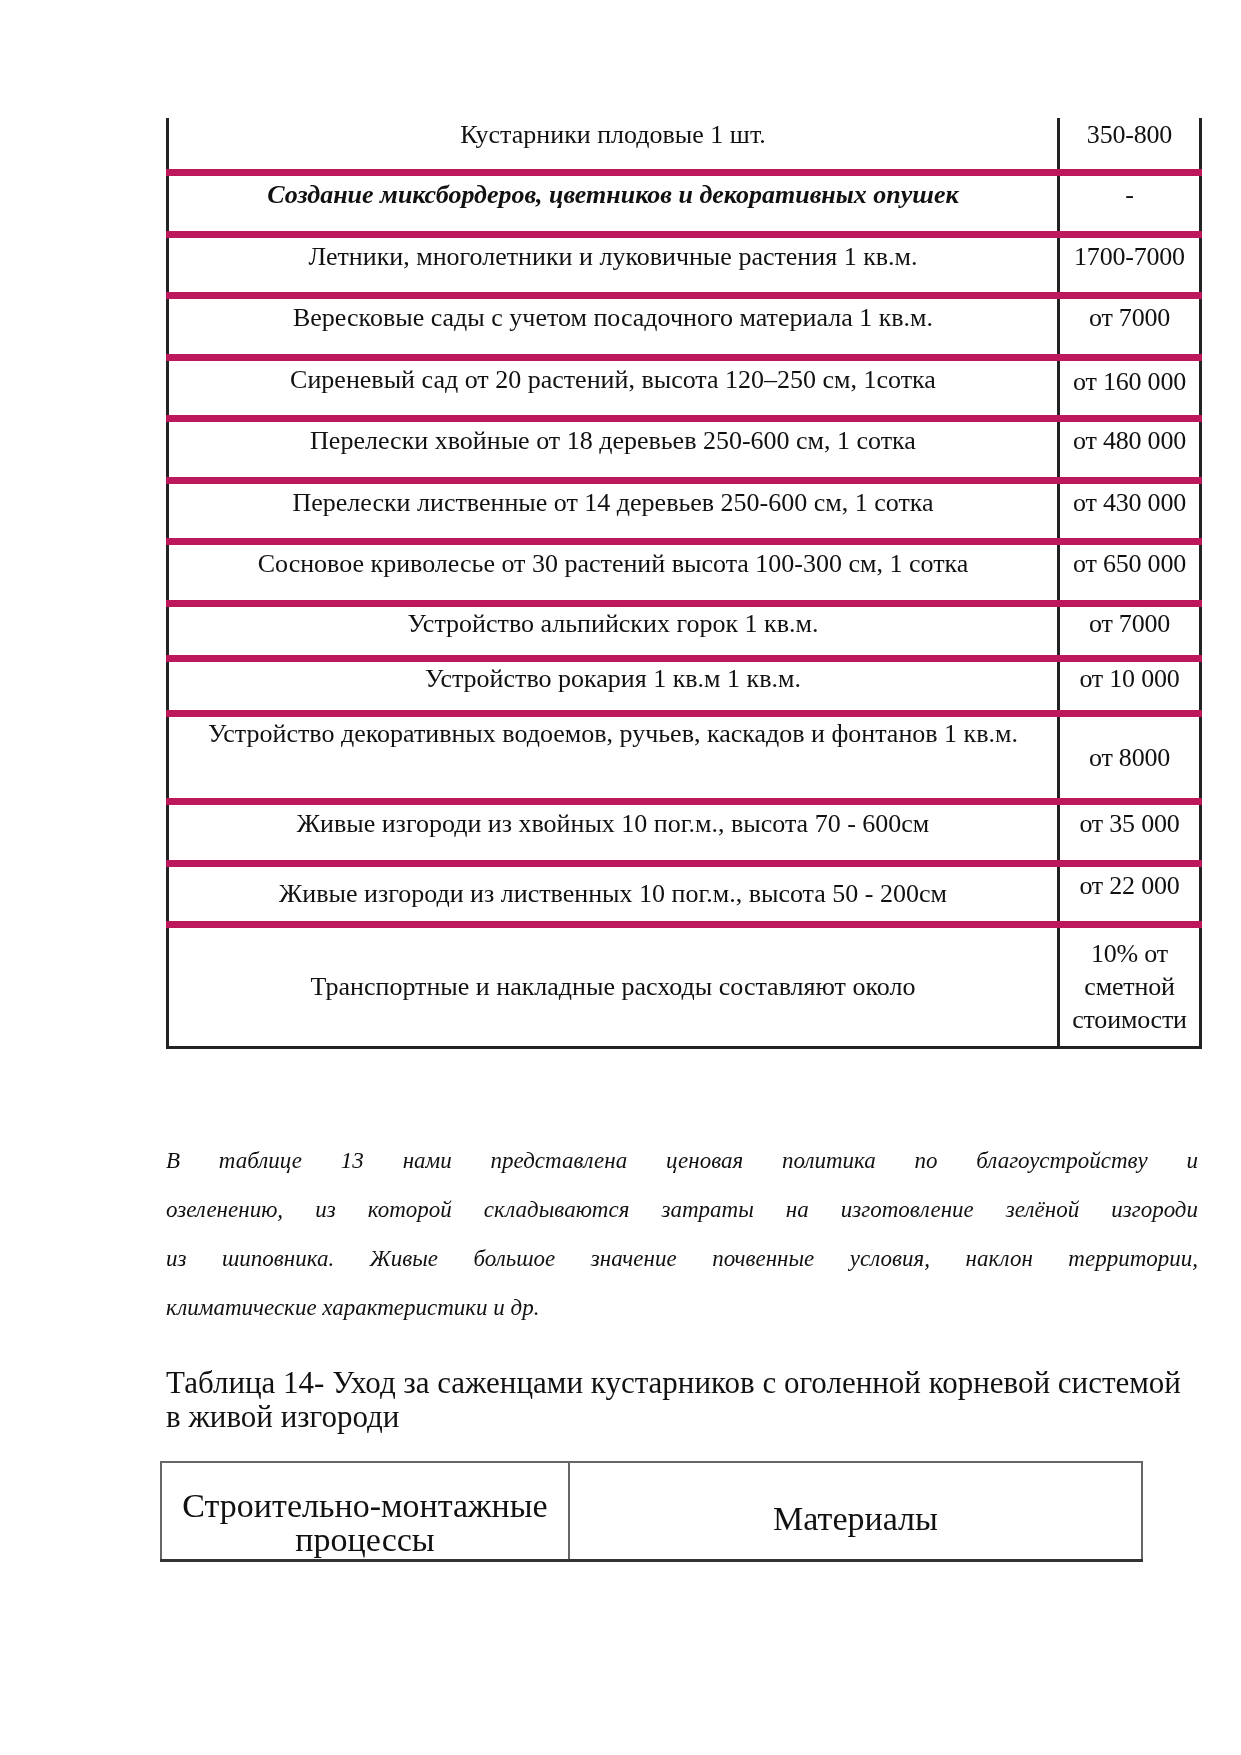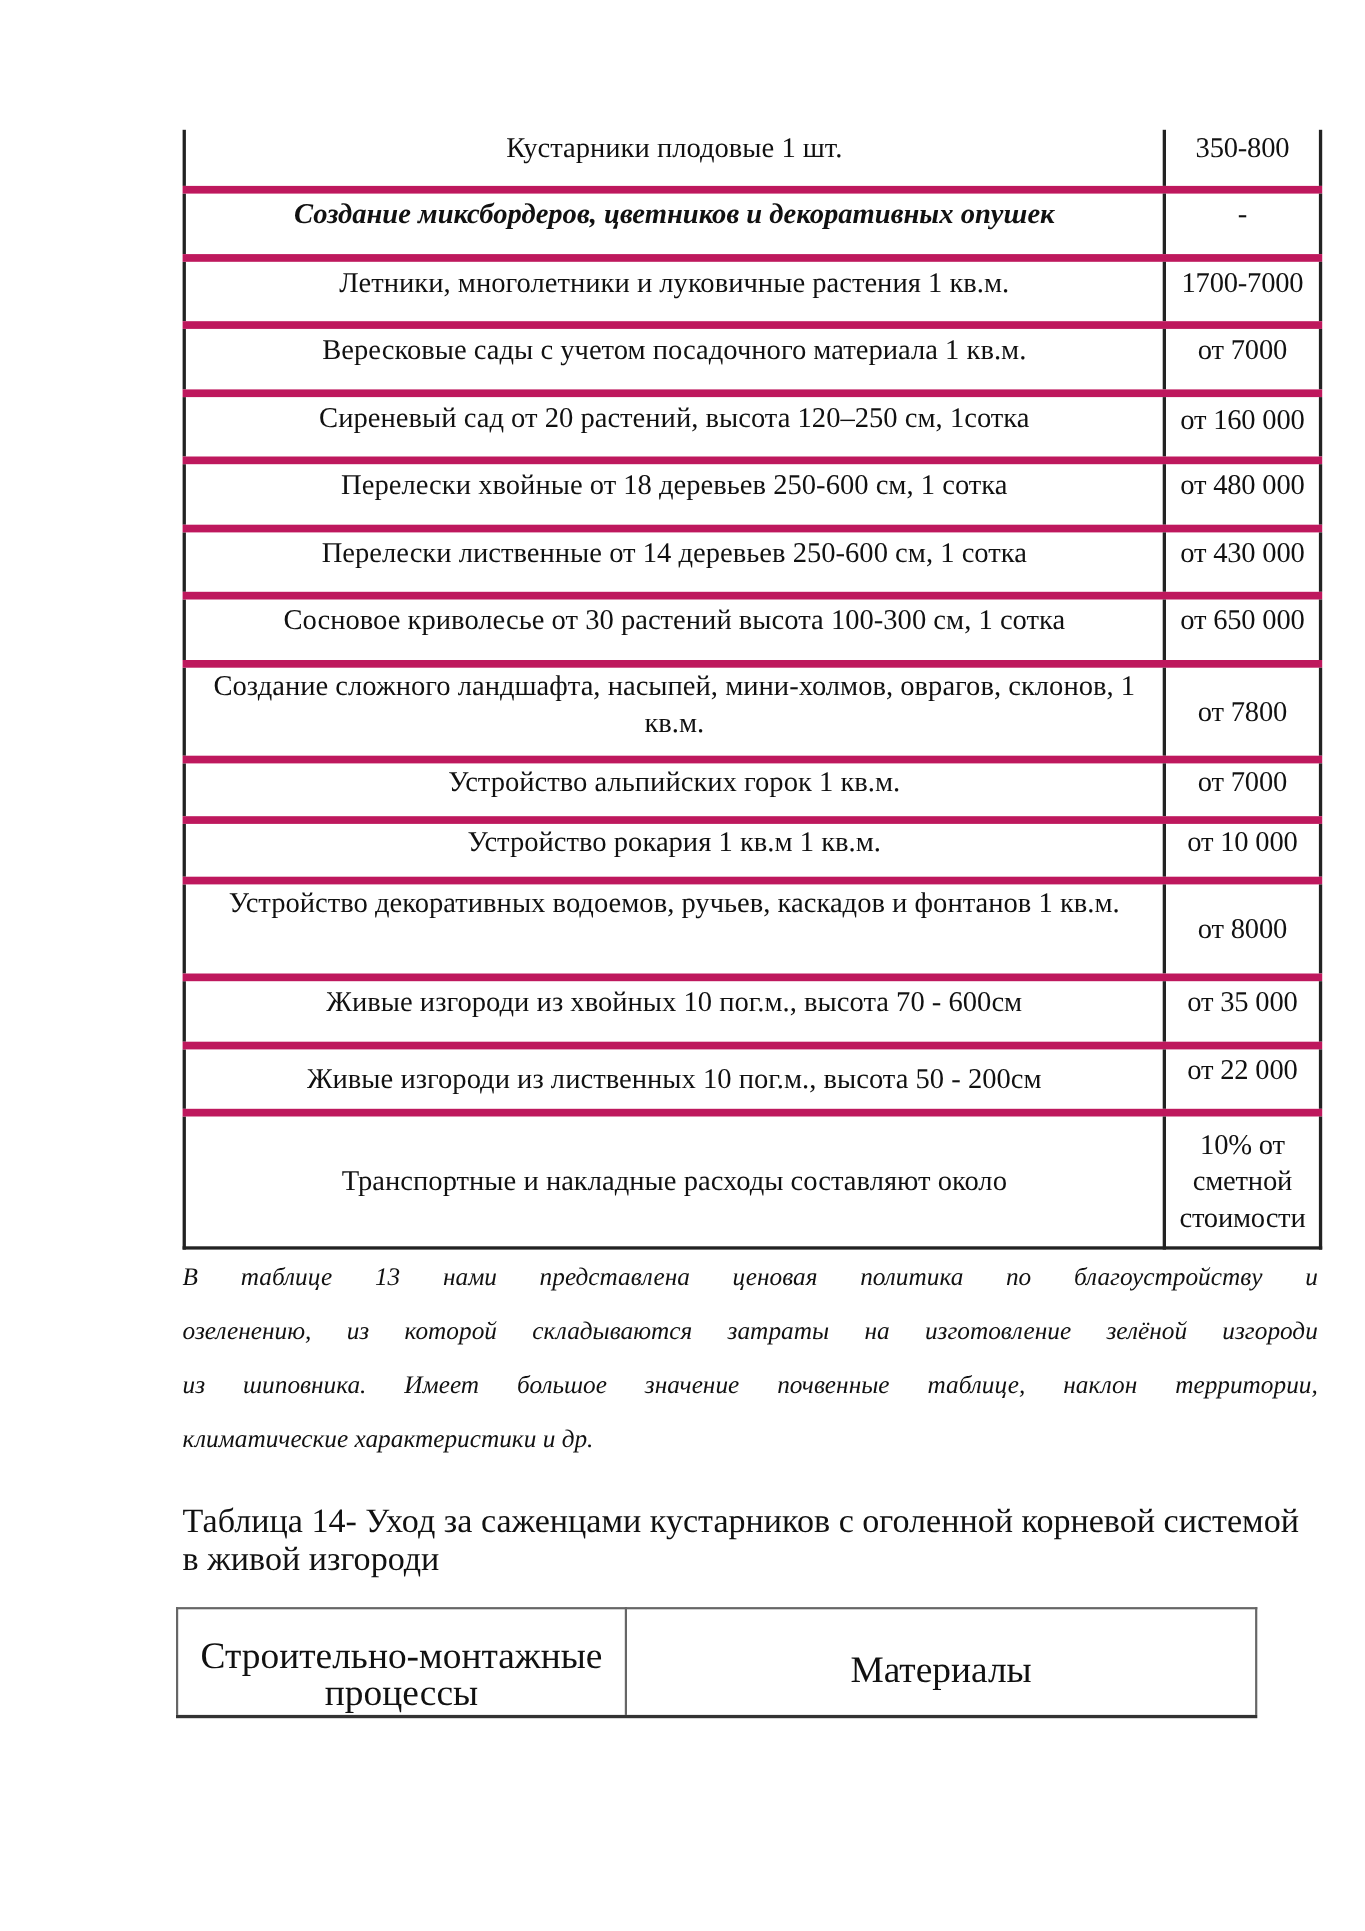--- a/index.html
+++ b/index.html
@@ -143,24 +143,20 @@
         <td class="val" style="padding-top:2px">от 480 000</td>
       </tr>
       <tr style="height:61px">
         <td class="name" style="padding-top:2px">Перелески лиственные от 14 деревьев 250-600 см, 1 сотка</td>
         <td class="val" style="padding-top:2px">от 430 000</td>
       </tr>
       <tr style="height:62px">
         <td class="name" style="padding-top:2px">Сосновое криволесье от 30 растений высота 100-300 см, 1 сотка</td>
         <td class="val" style="padding-top:2px">от 650 000</td>
       </tr>
-      <tr style="height:87px">
-        <td class="name" style="padding:0 10px">Создание сложного ландшафта, насыпей, мини-холмов, оврагов, склонов, 1 кв.м.</td>
-        <td class="val mid">от 7800</td>
-      </tr>
       <tr style="height:55px">
         <td class="name">Устройство альпийских горок 1 кв.м.</td>
         <td class="val">от 7000</td>
       </tr>
       <tr style="height:55px">
         <td class="name">Устройство рокария 1 кв.м 1 кв.м.</td>
         <td class="val">от 10 000</td>
       </tr>
       <tr style="height:88px">
         <td class="name" style="padding:0 0">Устройство декоративных водоемов, ручьев, каскадов и фонтанов 1 кв.м.</td>
@@ -177,21 +173,21 @@
       <tr style="height:123px">
         <td class="name mid">Транспортные и накладные расходы составляют около</td>
         <td class="val mid" style="padding:0 6px">10% от сметной стоимости</td>
       </tr>
     </tbody>
   </table>
 
   <div class="para">
     <span class="line">В таблице 13 нами представлена ценовая политика по благоустройству и</span>
     <span class="line">озеленению, из которой складываются затраты на изготовление зелёной изгороди</span>
-    <span class="line">из шиповника. Имеет большое значение почвенные таблице, наклон территории,</span>
+    <span class="line">из шиповника. Живые большое значение почвенные условия, наклон территории,</span>
     <span class="line last">климатические характеристики и др.</span>
   </div>
 
   <p class="caption">Таблица 14- Уход за саженцами кустарников с оголенной корневой системой в живой изгороди</p>
 
   <table class="t2">
     <colgroup>
         <col class="c1">
         <col class="c2">
       </colgroup>

